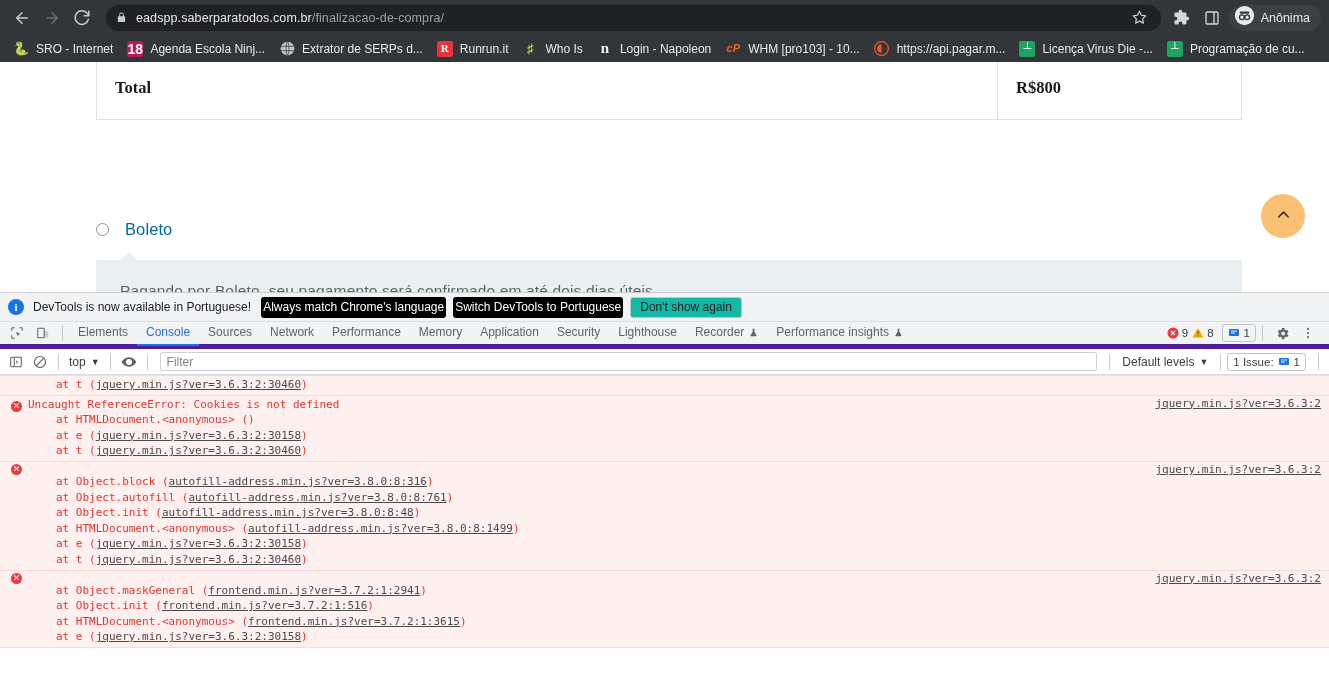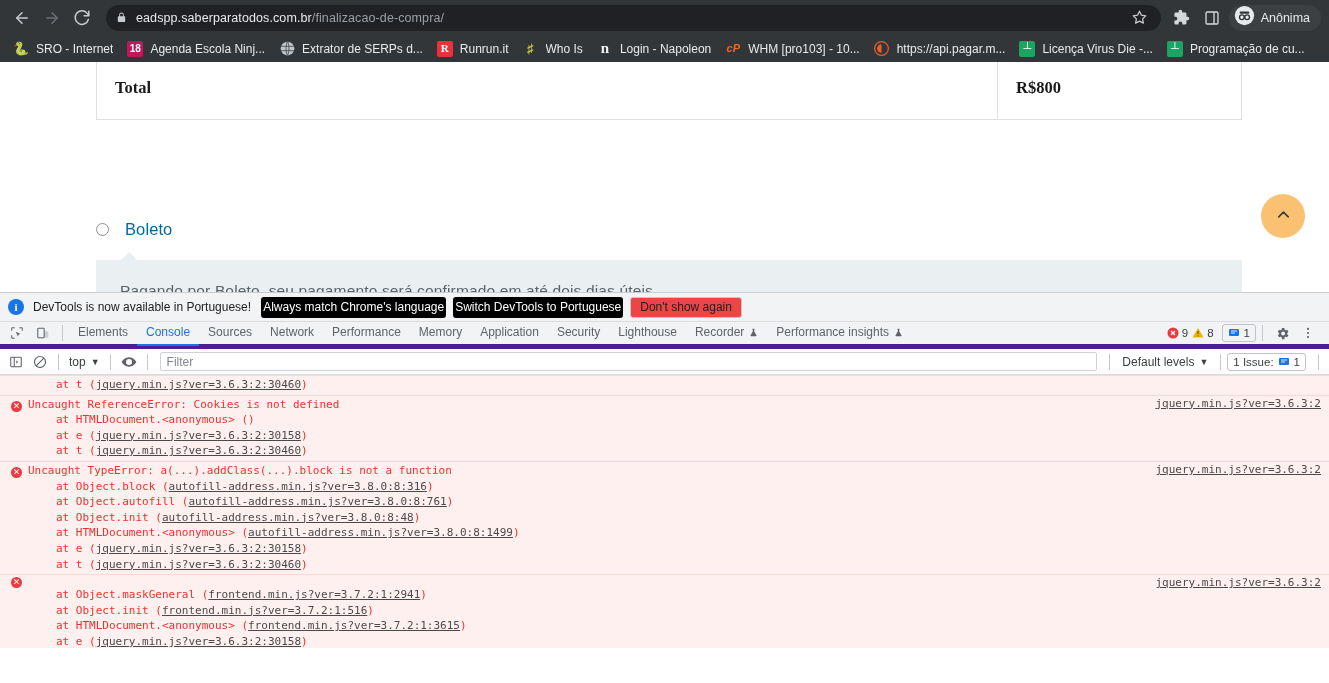--- a/index.html
+++ b/index.html
@@ -231,21 +231,21 @@
     font-size: 12px;
     border: none;
     border-radius: 3px;
     height: 21px;
     padding: 0 2px;
     margin-right: 7px;
     white-space: nowrap;
     font-family: "Liberation Sans", sans-serif;
   }
   .btn-outline {
-    background: #ef4444;
+    background: #14b8a6;
     color: #202124;
     font-size: 12px;
     border: 1px solid #c4c7c5;
     border-radius: 3px;
     height: 21px;
     padding: 0 9px;
     white-space: nowrap;
     font-family: "Liberation Sans", sans-serif;
   }
 
@@ -471,21 +471,21 @@
     <span class="label">Anônima</span>
   </div>
 </div>
 
 <div class="bookmarks-bar">
   <div class="bookmark">
       <span class="favicon" style="color:#f5c542;font-size:13px">🐍</span>
       <span class="bm-label">SRO - Internet</span>
     </div>
   <div class="bookmark">
-      <span class="favicon" style="background:#be185d;color:#fff;font-size:10px;font-weight:bold">18</span>
+      <span class="favicon" style="background:#be185d;color:#fff;font-size:14px;font-weight:bold">18</span>
       <span class="bm-label">Agenda Escola Ninj...</span>
     </div>
   <div class="bookmark">
       <span class="favicon">
         <svg width="15" height="15" viewBox="0 0 24 24" fill="#bfc4c8">
           <circle cx="12" cy="12" r="11"></circle>
           <path d="M12 1c3 4 3 18 0 22M12 1c-3 4-3 18 0 22M1.5 8.5h21M1.5 15.5h21" stroke="#4a4f54" stroke-width="1.4" fill="none"></path>
         </svg>
       </span>
       <span class="bm-label">Extrator de SERPs d...</span>
@@ -739,21 +739,20 @@
         <span class="cons-text indent">at t (</span>
           <span class="cons-link">jquery.min.js?ver=3.6.3:2:30460</span>
           <span class="cons-text">)</span>
       </div>
     </div>
 
     <div class="cons-group">
       <a class="src-link">jquery.min.js?ver=3.6.3:2</a>
       <div class="cons-line">
         <span class="err-badge">✕</span>
-        <span class="cons-text">Uncaught TypeError: a(...).addClass(...).block is not a function</span>
       </div>
       <div class="cons-line">
         <span class="cons-text indent">at Object.block (</span>
           <span class="cons-link">autofill-address.min.js?ver=3.8.0:8:316</span>
           <span class="cons-text">)</span>
       </div>
       <div class="cons-line">
         <span class="cons-text indent">at Object.autofill (</span>
           <span class="cons-link">autofill-address.min.js?ver=3.8.0:8:761</span>
           <span class="cons-text">)</span>

